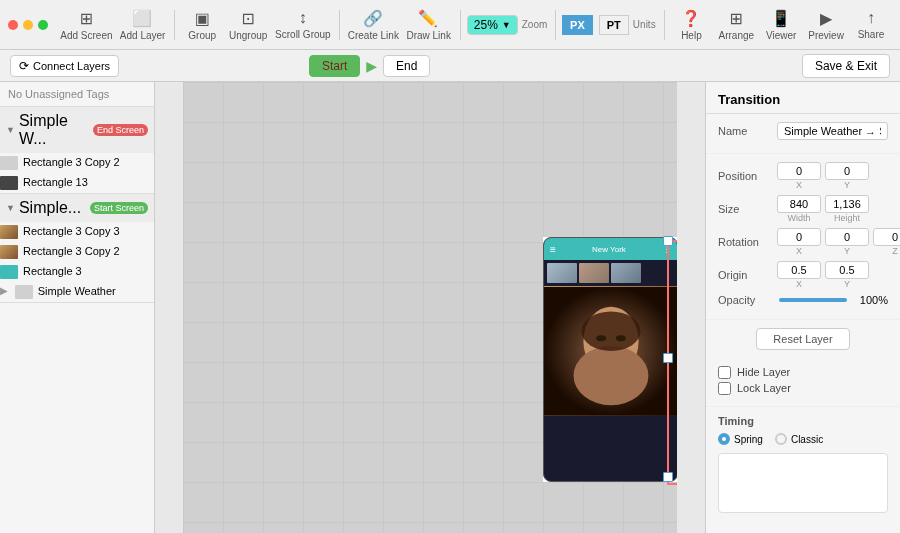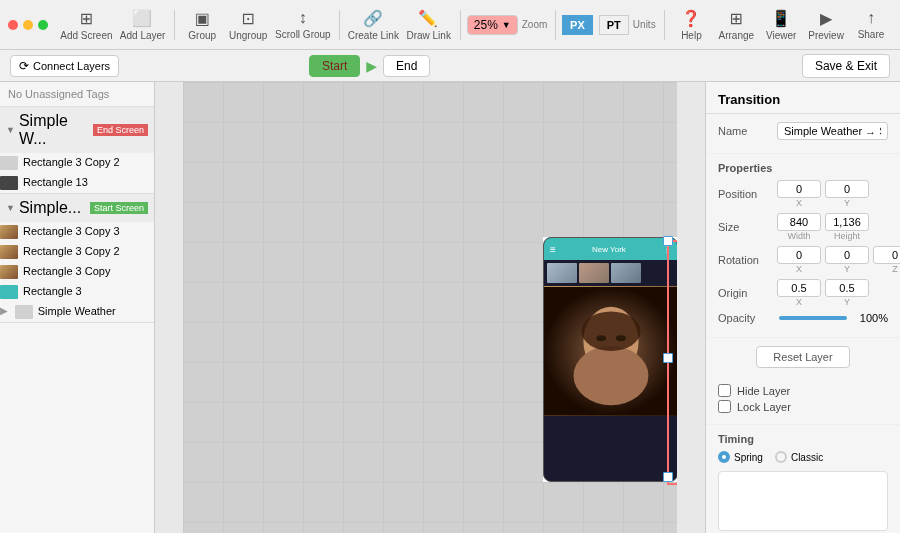--- a/index.html
+++ b/index.html
@@ -13,21 +13,21 @@
     .toolbar-btn {
       display: flex; flex-direction: column; align-items: center; justify-content: center;
       padding: 4px 8px; cursor: pointer; border-radius: 4px; min-width: 42px; gap: 2px;
     }
     .toolbar-btn .icon { font-size: 16px; color: #555; }
     .toolbar-btn .label { font-size: 10px; color: #555; white-space: nowrap; }
     .toolbar-separator { width: 1px; height: 30px; background: #ccc; margin: 0 4px; }
 
     .zoom-control {
       display: flex; align-items: center; border: 1px solid #ccc; border-radius: 4px;
-      background: #fca5a5; padding: 2px 6px; gap: 4px; cursor: pointer;
+      background: #5eead4; padding: 2px 6px; gap: 4px; cursor: pointer;
     }
     .zoom-control span { font-size: 12px; }
     .units-control {
       display: flex; align-items: center; gap: 6px;
     }
     .unit-btn {
       padding: 3px 7px; border: 1px solid #ccc; background: #f0f0f0; cursor: pointer;
       font-size: 11px; font-weight: bold;
     }
     .unit-btn.active { background: #4a9fd4; color: white; border-color: #4a9fd4; }
@@ -69,21 +69,21 @@
     .sidebar-tags {
       padding: 6px 8px; font-size: 11px; color: #888; border-bottom: 1px solid #ddd;
     }
     .screen-group { border-bottom: 1px solid #ddd; }
     .screen-header {
       display: flex; align-items: center; padding: 5px 6px; gap: 4px;
       background: #ececec; cursor: pointer;
     }
     .screen-header .screen-name { font-size: 16px; font-weight: 400; flex: 1; }
     .screen-badge {
-      font-size: 9px; padding: 1px 4px; border-radius: 0; color: white;
+      font-size: 9px; padding: 1px 4px; border-radius: 6px; color: white;
     }
     .badge-end { background: #e05c5c; }
     .badge-start { background: #5cb85c; }
     .layer-item {
       display: flex; align-items: flex-start; padding: 3px 6px 3px 0; gap: 5px;
       cursor: pointer; font-size: 11px;
     }
     .layer-thumb {
       width: 18px; height: 14px; background: #888; border-radius: 1px; flex-shrink: 0;
     }
@@ -166,21 +166,21 @@
     .opacity-slider {
       flex: 1; height: 4px; background: linear-gradient(90deg, #4a9fd4, #4a9fd4 100%);
       border-radius: 2px; position: relative;
     }
     .opacity-val { font-size: 11px; width: 35px; text-align: right; }
     .reset-btn {
       display: block; margin: 4px auto; padding: 4px 16px;
       border: 1px solid #ccc; border-radius: 4px; background: white;
       cursor: pointer; font-size: 11px; color: #555;
     }
-    .checkbox-row { display: flex; align-items: center; gap: 6px; margin-bottom: 3px; }
+    .checkbox-row { display: flex; align-items: flex-start; gap: 6px; margin-bottom: 3px; }
     .checkbox-row input { cursor: pointer; }
     .checkbox-label { font-size: 11px; color: #444; }
     .timing-section { padding: 8px 12px; }
     .timing-title { font-size: 11px; font-weight: 600; color: #555; margin-bottom: 6px; }
     .radio-row { display: flex; align-items: center; gap: 12px; }
     .radio-option { display: flex; align-items: center; gap: 4px; font-size: 10px; cursor: pointer; }
     .radio-dot {
       width: 12px; height: 12px; border-radius: 50%; border: 2px solid #ccc;
       display: flex; align-items: center; justify-content: center;
     }
@@ -307,24 +307,20 @@
         <span class="screen-name">Simple...</span>
         <span class="screen-badge badge-start">Start Screen</span>
       </div>
       <div class="layer-item">
         <div class="layer-thumb img"></div>
         <span>Rectangle 3 Copy 3</span>
       </div>
       <div class="layer-item">
         <div class="layer-thumb img"></div>
         <span>Rectangle 3 Copy 2</span>
-      </div>
-      <div class="layer-item">
-        <div class="layer-thumb img"></div>
-        <span>Rectangle 3 Copy</span>
       </div>
       <div class="layer-item">
         <div class="layer-thumb teal"></div>
         <span>Rectangle 3</span>
       </div>
       <div class="layer-item">
         <span class="layer-expand">▶</span>
         <div class="layer-thumb light"></div>
         <span>Simple Weather</span>
       </div>
@@ -389,21 +385,20 @@
     <div class="panel-title">Transition</div>
 
     <div class="panel-section">
       <div class="prop-row">
         <span class="prop-label">Name</span>
         <input class="name-input" type="text" value="Simple Weather → Simp" style="">
       </div>
     </div>
 
     <div class="panel-section">
-      <div class="panel-section-title">Properties</div>
 
       <div class="prop-row">
         <span class="prop-label">Position</span>
         <div class="prop-pair">
           <input class="prop-input" type="text" value="0" style="">
           <span class="prop-sub-label">X</span>
         </div>
         <div class="prop-pair">
           <input class="prop-input" type="text" value="0" style="">
           <span class="prop-sub-label">Y</span>

